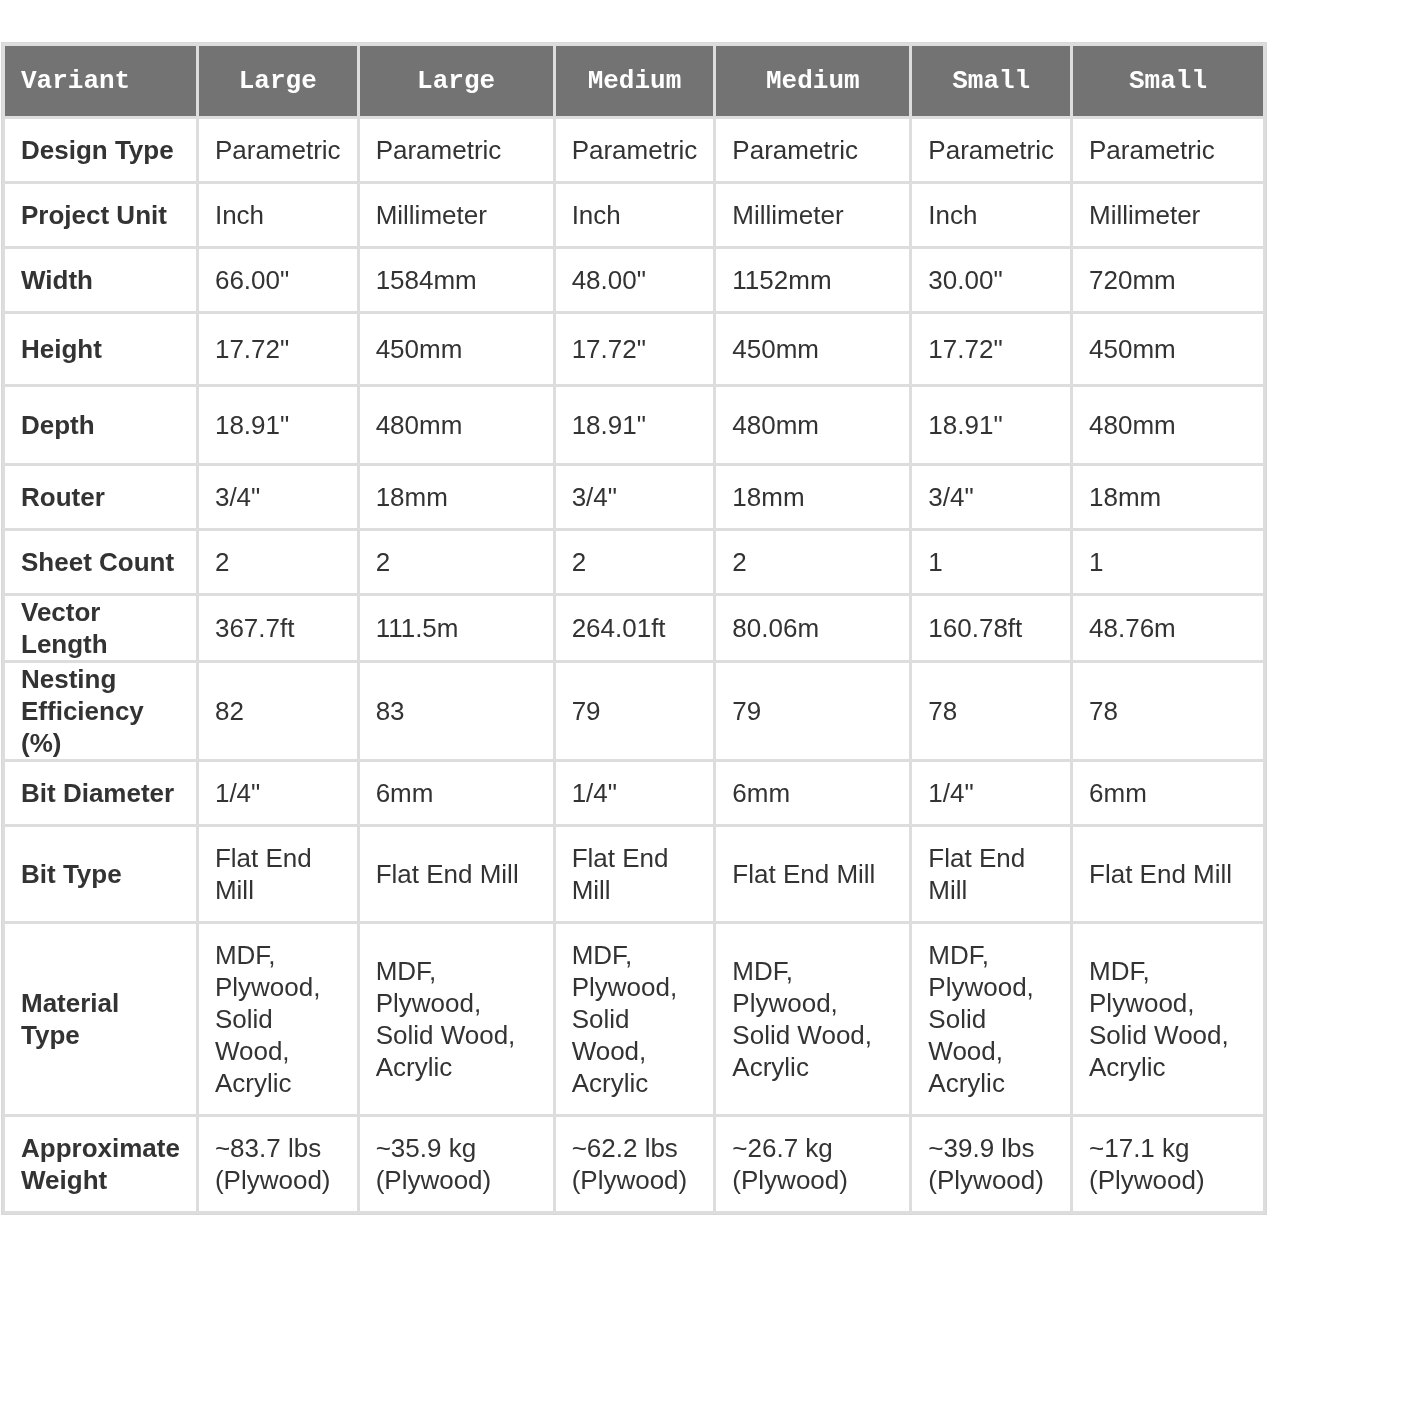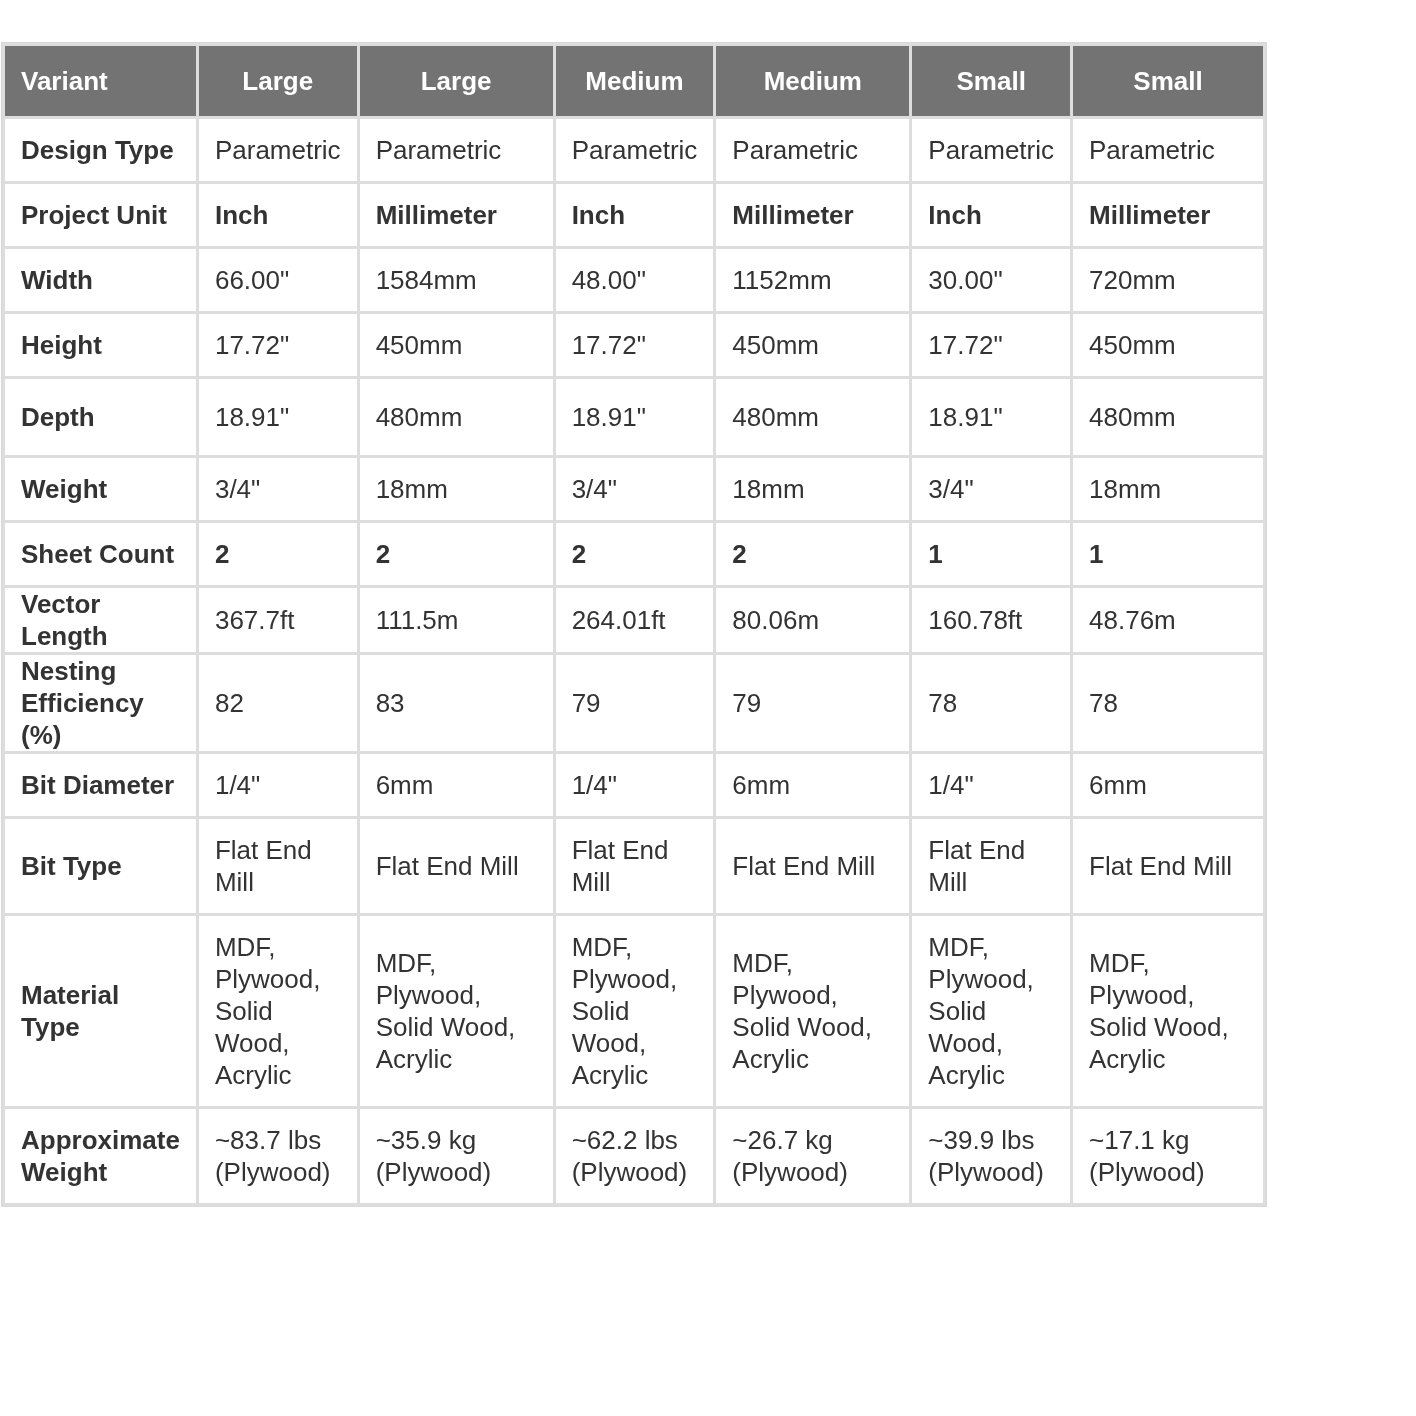--- a/index.html
+++ b/index.html
@@ -1,22 +1,22 @@
 <!DOCTYPE html>
 <html><head>
 <meta charset="utf-8">
 <style>
   html, body { margin:0; padding:0; background:#fff; }
   body { width:1416px; height:1416px; position:relative; font-family:"Liberation Sans", sans-serif; color:#333; }
   table { position:absolute; left:1px; top:42px; border-collapse:separate; border-spacing:3px; background:#ddd; border:1px solid #d8d8d8; }
   th, td { background:#fff; font-size:26px; line-height:32px; padding:0 16px; text-align:left; vertical-align:middle; }
-  th { background:#737373; color:#fff; font-weight:bold; height:70px; text-align:center; }
+  th { background:#737373; color:#fff; font-weight:bold; height:70px; text-align:center;font-family:Liberation Mono, monospace; }
   th.first { text-align:left; }
   td.label { font-weight:bold; color:#333; }
-  td.bold { font-weight:bold; }
+  td.bold { font-weight:normal; }
   col.c0 { width:190px; } col.c1 { width:138px; } col.c2 { width:193px; }
   col.c3 { width:138px; } col.c4 { width:193px; } col.c5 { width:138px; } col.c6 { width:190px; }
 </style>
 </head>
 <body>
 
 <table>
   <colgroup>
     <col class="c0">
       <col class="c1">
@@ -58,40 +58,40 @@
       </tr>
       <tr style="height: 62px;">
         <td class="label">Width</td>
         <td>66.00"</td>
         <td>1584mm</td>
         <td>48.00"</td>
         <td>1152mm</td>
         <td>30.00"</td>
         <td>720mm</td>
       </tr>
-      <tr style="height: 62px;">
+      <tr style="height: 70px;">
         <td class="label">Height</td>
         <td>17.72"</td>
         <td>450mm</td>
         <td>17.72"</td>
         <td>450mm</td>
         <td>17.72"</td>
         <td>450mm</td>
       </tr>
       <tr style="height: 76px;">
         <td class="label">Depth</td>
         <td>18.91"</td>
         <td>480mm</td>
         <td>18.91"</td>
         <td>480mm</td>
         <td>18.91"</td>
         <td>480mm</td>
       </tr>
       <tr style="height: 62px;">
-        <td class="label">Weight</td>
+        <td class="label">Router</td>
         <td>3/4"</td>
         <td>18mm</td>
         <td>3/4"</td>
         <td>18mm</td>
         <td>3/4"</td>
         <td>18mm</td>
       </tr>
       <tr style="height: 62px;">
         <td class="label">Sheet Count</td>
         <td class="bold">2</td>

